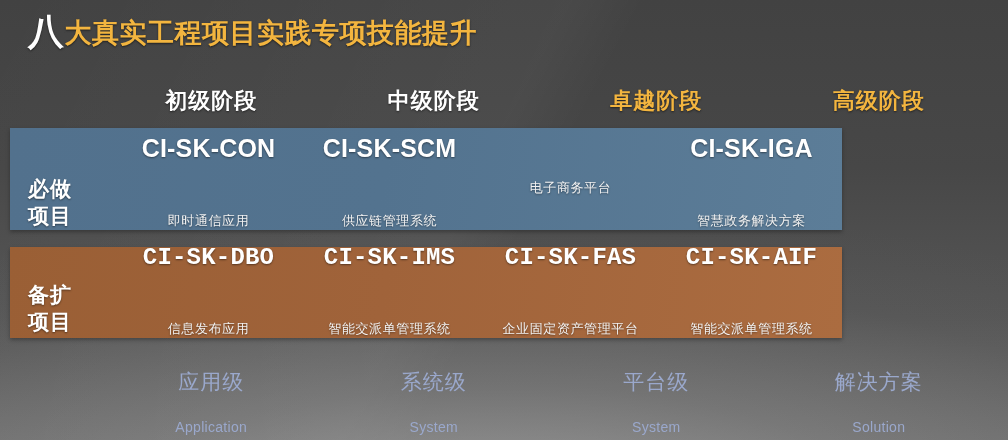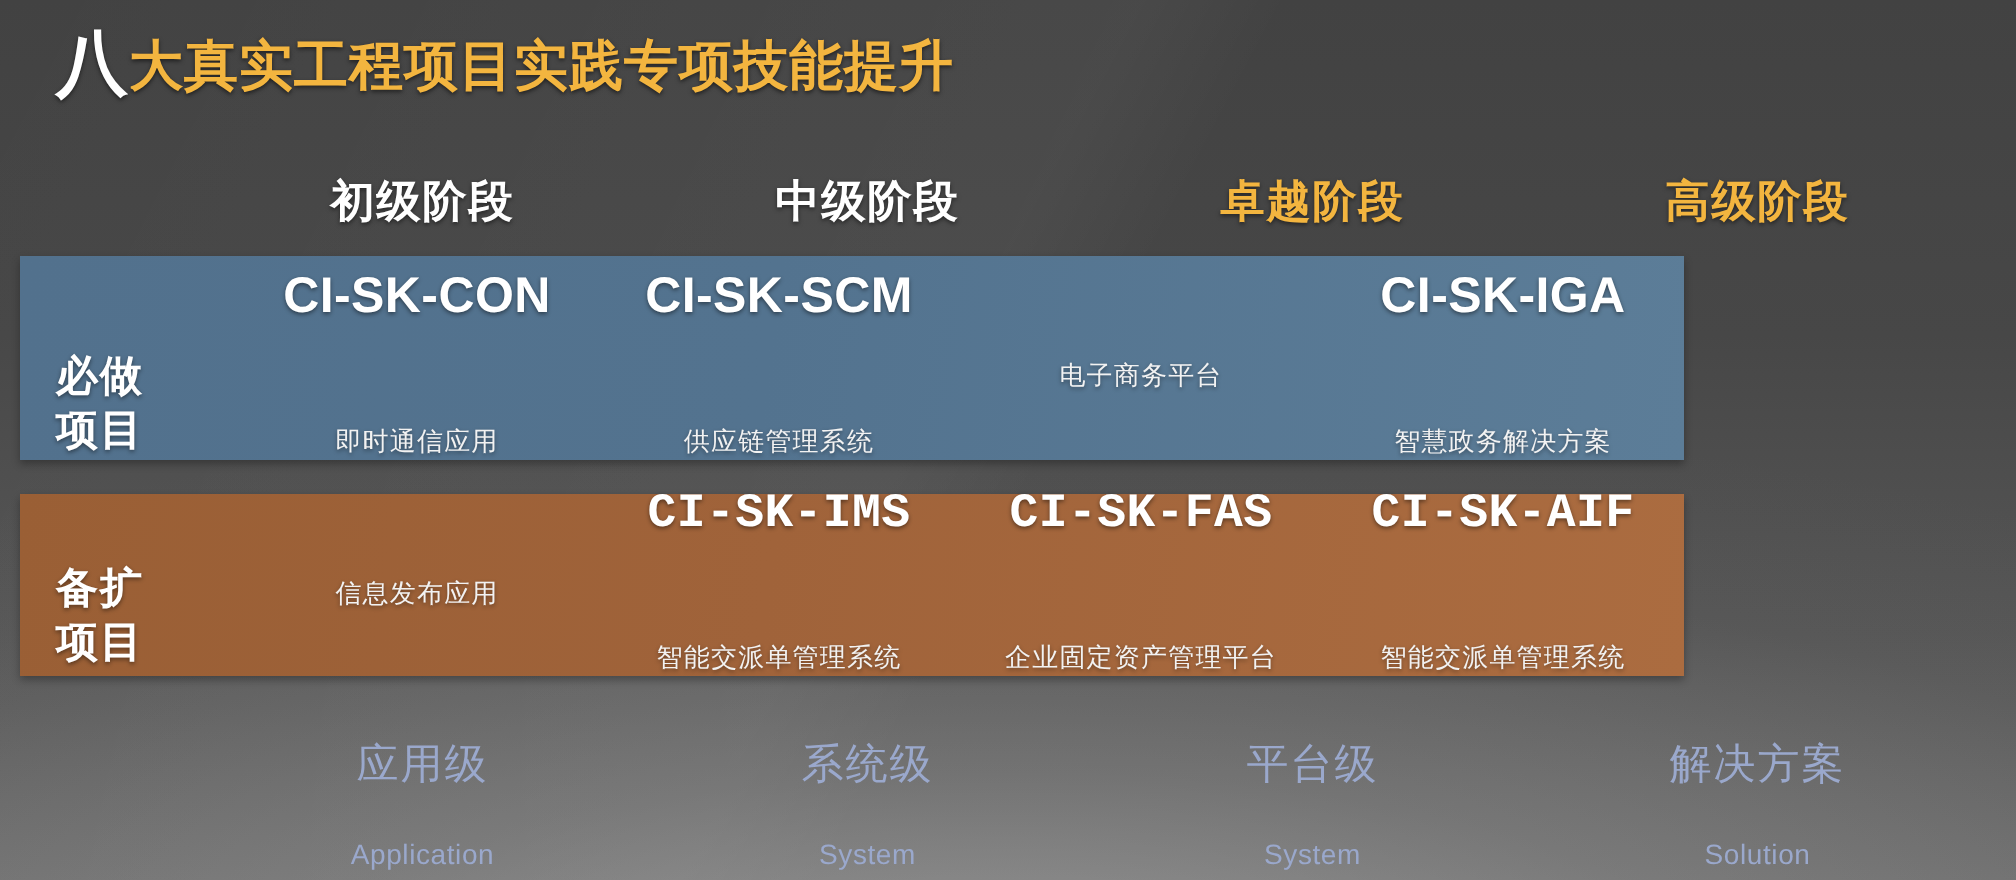--- a/index.html
+++ b/index.html
@@ -204,20 +204,21 @@
     </div>
   </div>
 
   <div class="band orange">
     <div class="band-label">
       <span>备扩</span>
       <span>项目</span>
     </div>
     <div class="band-cells">
       <div class="cell">
+        <span class="code">CI-SK-DBO</span>
         <span class="desc">信息发布应用</span>
       </div>
       <div class="cell">
         <span class="code">CI-SK-IMS</span>
         <span class="desc">智能交派单管理系统</span>
       </div>
       <div class="cell">
         <span class="code">CI-SK-FAS</span>
         <span class="desc">企业固定资产管理平台</span>
       </div>

